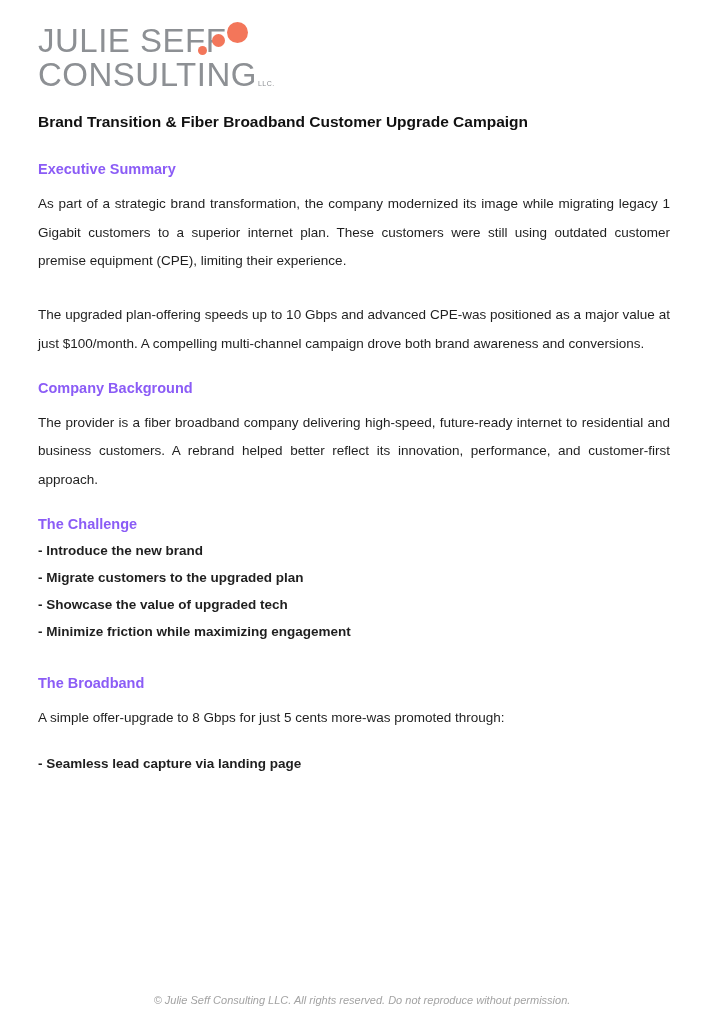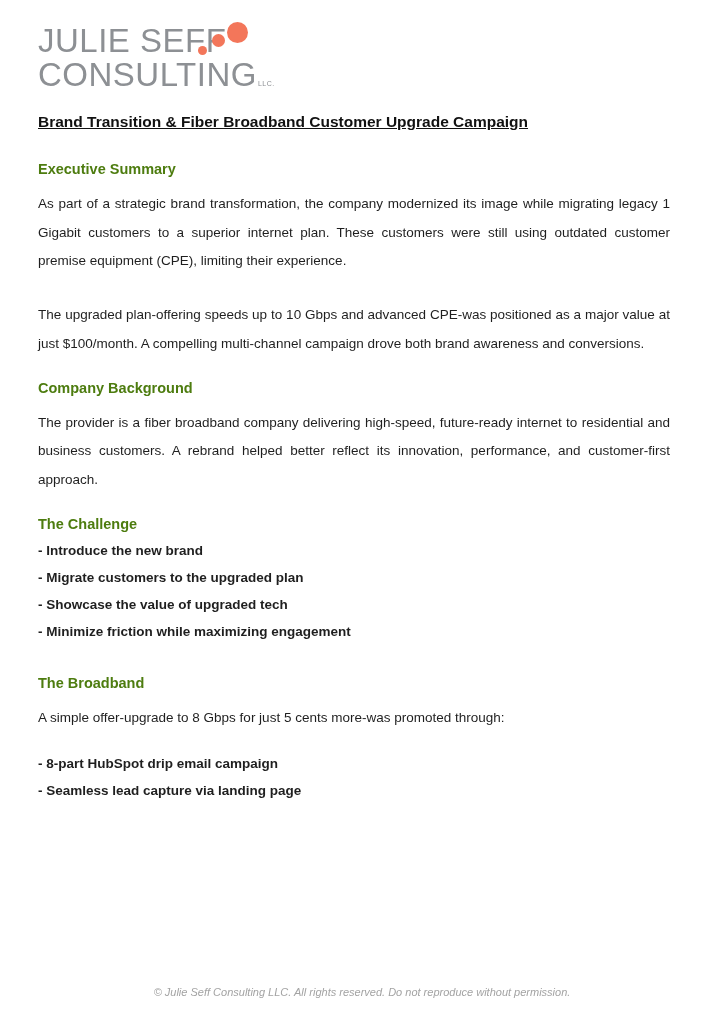--- a/index.html
+++ b/index.html
@@ -49,59 +49,59 @@
     margin-top: 22px;
     font-size: 15.5px;
     font-weight: bold;
     color: #111111;
   }
   .section-heading {
     margin-top: 30px;
     margin-bottom: 13px;
     font-size: 14.5px;
     font-weight: bold;
-    color: #4d7c0f;
+    color: #8b5cf6;
   }
   .para {
     margin: 0 16px 26px 0;
     font-size: 13.5px;
     line-height: 2.1;
     text-align: justify;
   }
   .section-bullets { margin-top: -8px; font-weight: bold; }
   .bullet {
     font-size: 13.5px;
     line-height: 2.0;
   }
   
   .footer {
     position: absolute;
     left: 0;
     right: 0;
-    bottom: 26px;
+    bottom: 18px;
     text-align: center;
     font-size: 11px;
     font-style: italic;
     color: #a3a3a3;
   }
 </style>
 </head>
 <body>
 
 <div class="page">
 
   <div class="logo">
     <div class="logo-line" style="color: rgb(141, 144, 148);">JULIE SEFF</div>
     <div class="logo-line" style="color: rgb(141, 144, 148);"><span>CONSULTING</span><span class="logo-suffix">LLC.</span></div>
     <span class="logo-dot small" style="background: rgb(243, 118, 90);"></span>
     <span class="logo-dot medium" style="background: rgb(243, 118, 90);"></span>
     <span class="logo-dot large" style="background: rgb(243, 118, 90);"></span>
   </div>
 
-  <h1 class="doc-title" style="margin-bottom:0;text-decoration:underline;">Brand Transition &amp; Fiber Broadband Customer Upgrade Campaign</h1>
+  <h1 class="doc-title" style="margin-bottom:0;">Brand Transition &amp; Fiber Broadband Customer Upgrade Campaign</h1>
 
   <div>
   <section>
     <h2 class="section-heading">Executive Summary</h2>
     <div>
           <p class="para">As part of a strategic brand transformation, the company modernized its image while migrating legacy 1 Gigabit customers to a superior internet plan. These customers were still using outdated customer premise equipment (CPE), limiting their experience.</p>
           <p class="para">The upgraded plan-offering speeds up to 10 Gbps and advanced CPE-was positioned as a major value at just $100/month. A compelling multi-channel campaign drove both brand awareness and conversions.</p>
         </div>
     <div class="section-bullets"></div>
   </section>
@@ -123,20 +123,19 @@
           <div class="bullet">- Minimize friction while maximizing engagement</div>
         </div>
   </section>
 
   <section>
     <h2 class="section-heading">The Broadband</h2>
     <div>
           <p class="para">A simple offer-upgrade to 8 Gbps for just 5 cents more-was promoted through:</p>
         </div>
     <div class="section-bullets">
-          <div class="bullet">- 8-part HubSpot drip email campaign</div>
           <div class="bullet">- Seamless lead capture via landing page</div>
         </div>
   </section>
 </div>
 
   <div class="footer">© Julie Seff Consulting LLC. All rights reserved. Do not reproduce without permission.</div>
 </div>
 
 </body></html>

